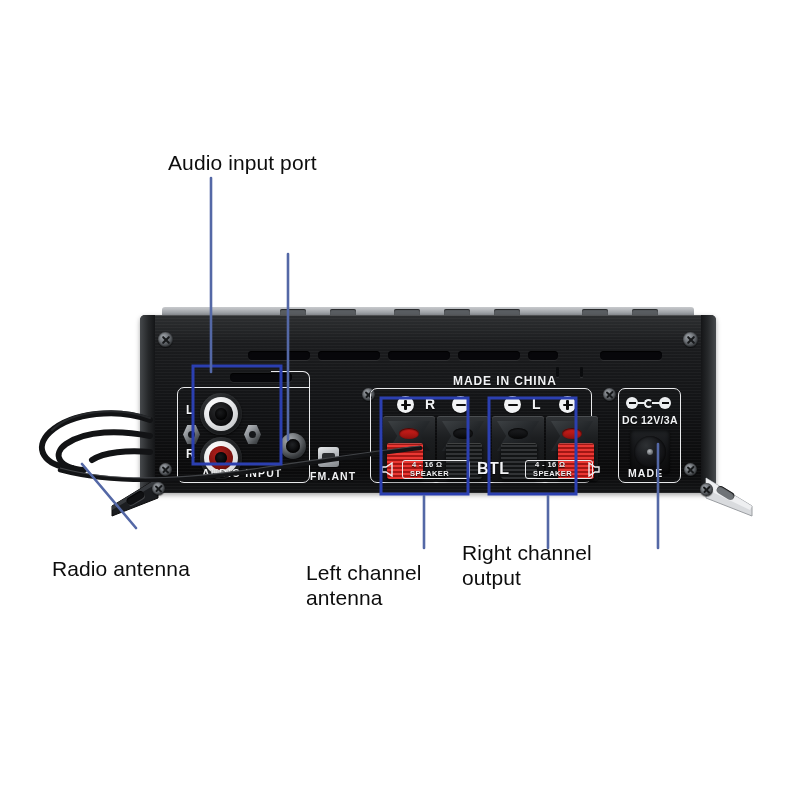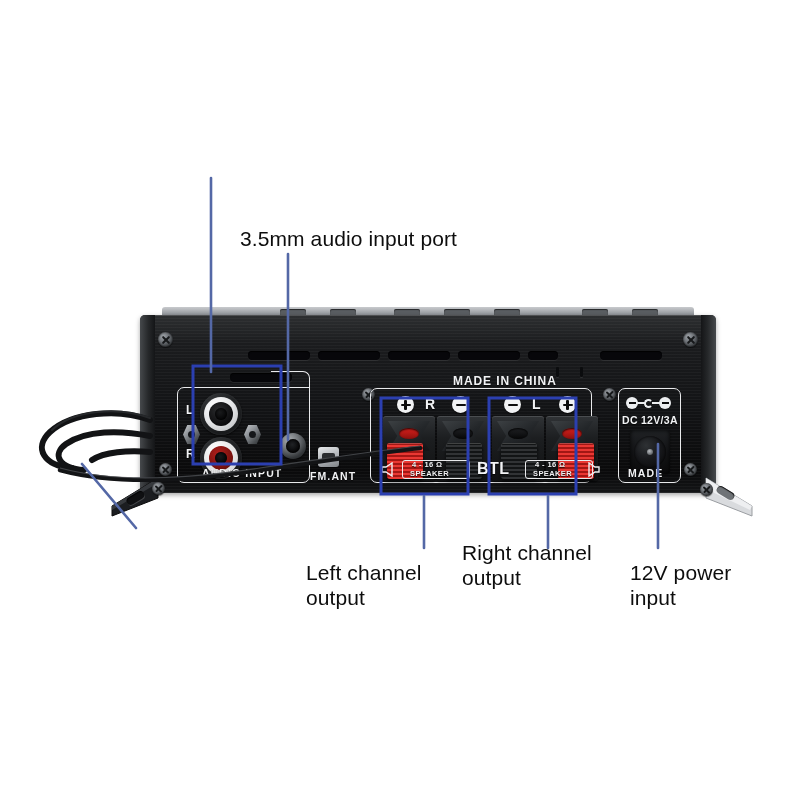--- a/index.html
+++ b/index.html
@@ -565,21 +565,20 @@
       <line x1="136" y1="528" x2="82" y2="464"></line>
 
       <line x1="424" y1="548" x2="424" y2="496"></line>
 
       <line x1="548" y1="548" x2="548" y2="496"></line>
 
       <line x1="658" y1="548" x2="658" y2="444"></line>
     </g>
   </svg>
 
-  <div class="callout" style="left:240px; top:226px">3.5mm audio input port</div>
+  <div class="callout" style="left:168px; top:150px">Audio input port</div>
+  <div class="callout" style="left:52px; top:556px">Radio antenna</div>
   <div class="callout" style="left:306px; top:560px">Left channel
-output</div>
+antenna</div>
   <div class="callout" style="left:462px; top:540px">Right channel
 output</div>
-  <div class="callout" style="left:630px; top:560px">12V power
-input</div>
 
 </div>
 
 </body></html>

